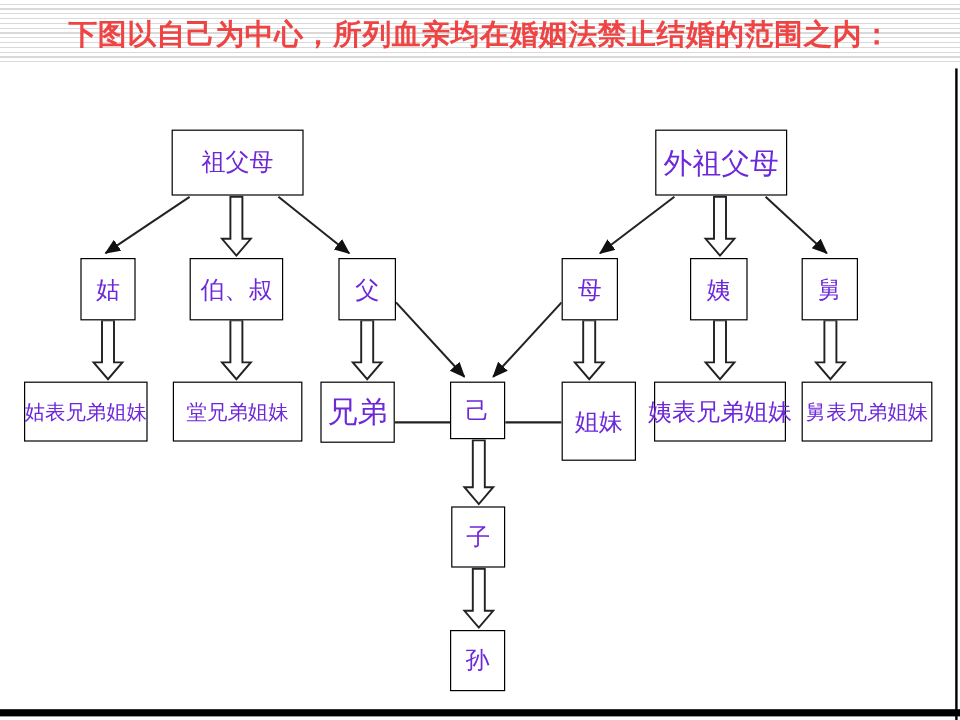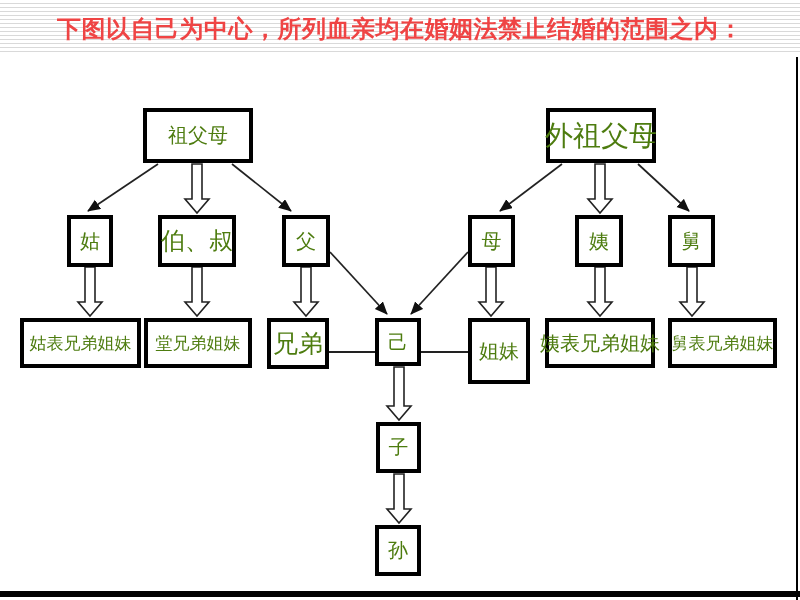--- a/index.html
+++ b/index.html
@@ -18,23 +18,23 @@
     font-size:24px;font-weight:bold;color:#ef4444;
     letter-spacing:0.5px;white-space:nowrap;
   }
   .diagram{
     position:absolute;left:0;top:0;width:800px;height:600px;
   }
   #edges-svg{position:absolute;left:0;top:0;}
   .node{
     position:absolute;
     background:#ffffff;
-    border:4px solid #000000;
+    border:1px solid #000000;
     display:flex;align-items:center;justify-content:center;
-    color:#4d7c0f;
+    color:#6d28d9;
     box-sizing:border-box;
     white-space:nowrap;
     z-index:2;
   }
   .right-line{
     position:absolute;top:57px;left:796px;width:2px;height:543px;
     background:#000000;
   }
   .bottom-bar{
     position:absolute;left:0;top:591px;width:800px;height:6px;
@@ -72,42 +72,42 @@
         <polygon points="394,367 404,367 404,406 411,406 399,420 387,406 394,406" fill="#ffffff" stroke="#222222" stroke-width="1.6"></polygon>
         <polygon points="394,474 404,474 404,509 411,509 399,523 387,509 394,509" fill="#ffffff" stroke="#222222" stroke-width="1.6"></polygon>
         <line x1="329" y1="352" x2="375" y2="352" stroke="#222222" stroke-width="1.8"></line>
         <line x1="421" y1="352" x2="468" y2="352" stroke="#222222" stroke-width="1.8"></line>
       </g>
   </svg>
   <div id="node-layer">
       <div class="node" style="left: 143px; top: 108px; width: 110px; height: 55px; font-size: 20px;">
         <span>祖父母</span>
       </div>
-      <div class="node" style="left: 546px; top: 108px; width: 110px; height: 55px; font-size: 28px;">
+      <div class="node" style="left: 546px; top: 108px; width: 110px; height: 55px; font-size: 24px;">
         <span>外祖父母</span>
       </div>
       <div class="node" style="left: 67px; top: 215px; width: 46px; height: 52px; font-size: 20px;">
         <span>姑</span>
       </div>
-      <div class="node" style="left: 158px; top: 215px; width: 78px; height: 52px; font-size: 24px;">
+      <div class="node" style="left: 158px; top: 215px; width: 78px; height: 52px; font-size: 20px;">
         <span>伯、叔</span>
       </div>
       <div class="node" style="left: 282px; top: 215px; width: 48px; height: 52px; font-size: 20px;">
         <span>父</span>
       </div>
       <div class="node" style="left: 468px; top: 215px; width: 47px; height: 52px; font-size: 20px;">
         <span>母</span>
       </div>
       <div class="node" style="left: 575px; top: 215px; width: 48px; height: 52px; font-size: 20px;">
         <span>姨</span>
       </div>
       <div class="node" style="left: 668px; top: 215px; width: 47px; height: 52px; font-size: 20px;">
         <span>舅</span>
       </div>
-      <div class="node" style="left: 20px; top: 318px; width: 121px; height: 50px; font-size: 17px;">
+      <div class="node" style="left: 20px; top: 318px; width: 103px; height: 50px; font-size: 17px;">
         <span>姑表兄弟姐妹</span>
       </div>
       <div class="node" style="left: 144px; top: 318px; width: 108px; height: 50px; font-size: 17px;">
         <span>堂兄弟姐妹</span>
       </div>
       <div class="node" style="left: 267px; top: 318px; width: 62px; height: 51px; font-size: 25px;">
         <span>兄弟</span>
       </div>
       <div class="node" style="left: 375px; top: 318px; width: 46px; height: 48px; font-size: 20px;">
         <span>己</span>

